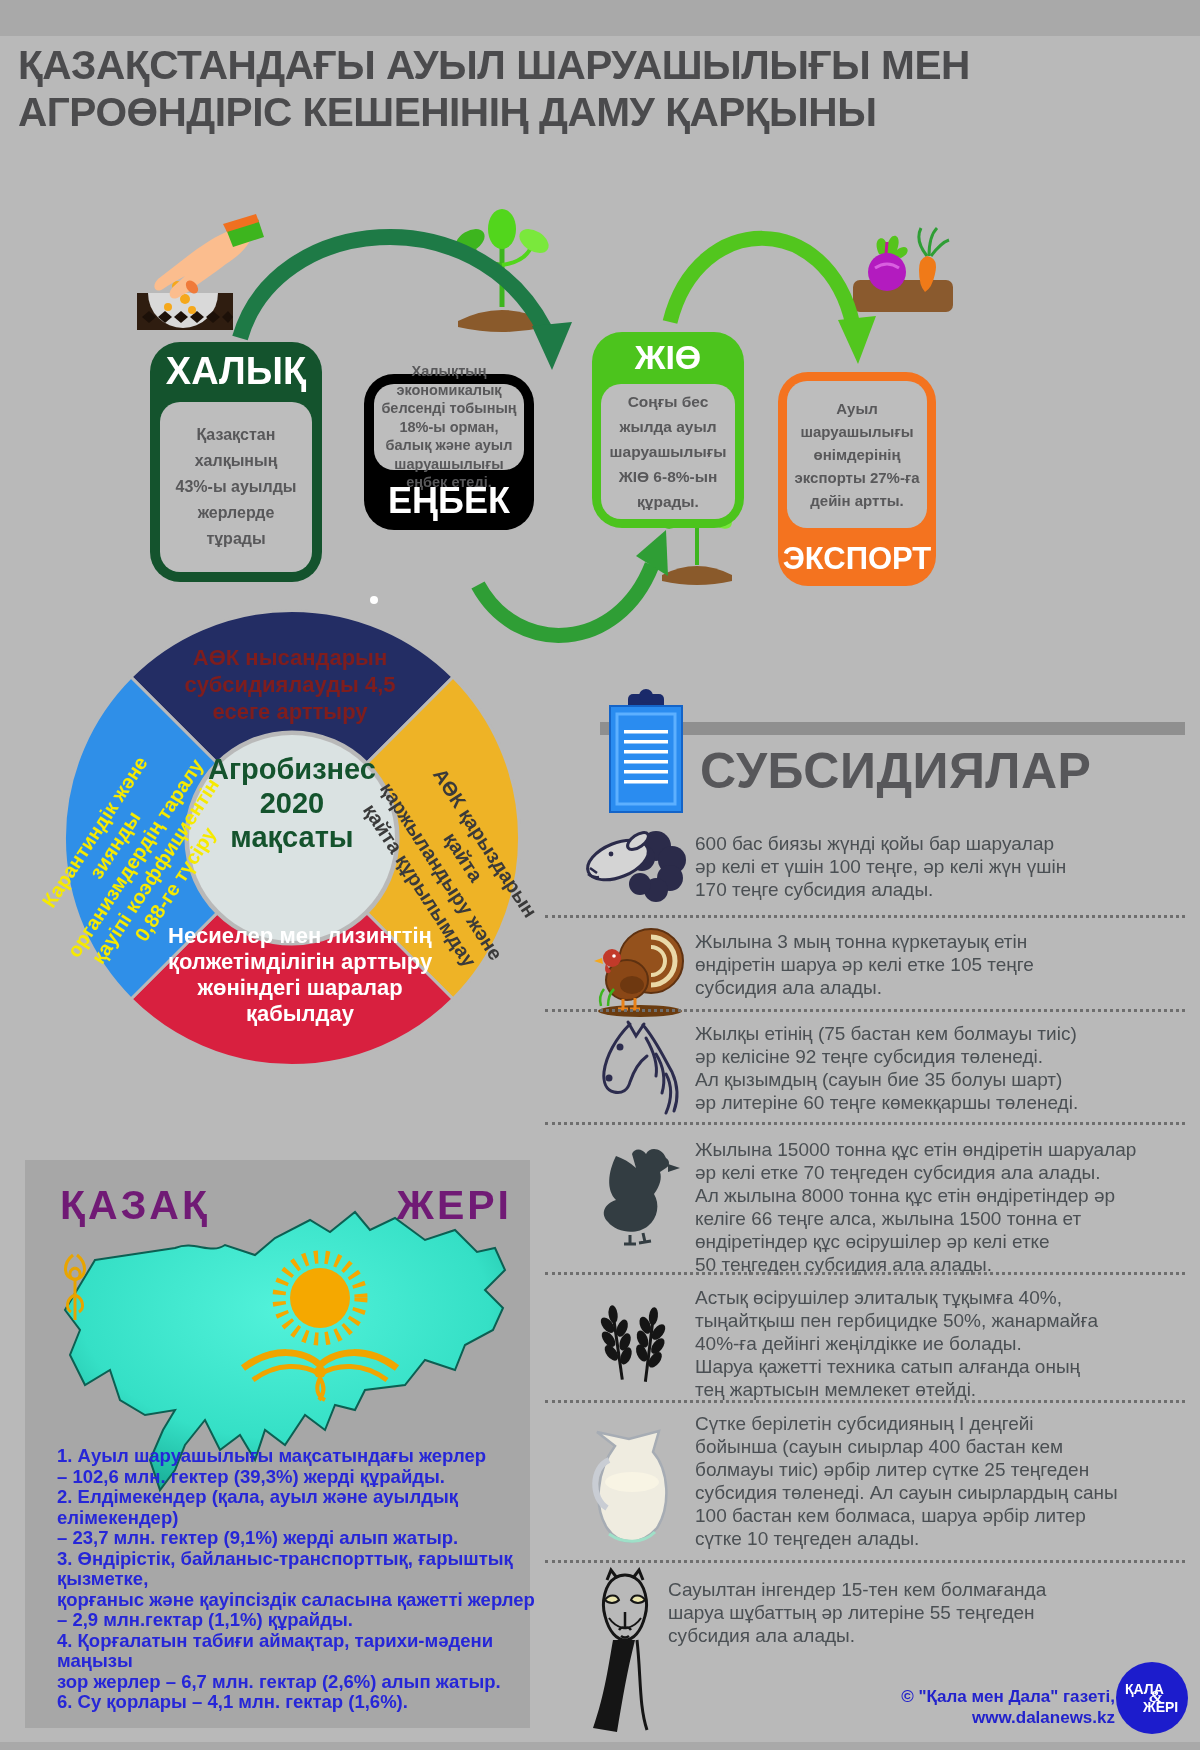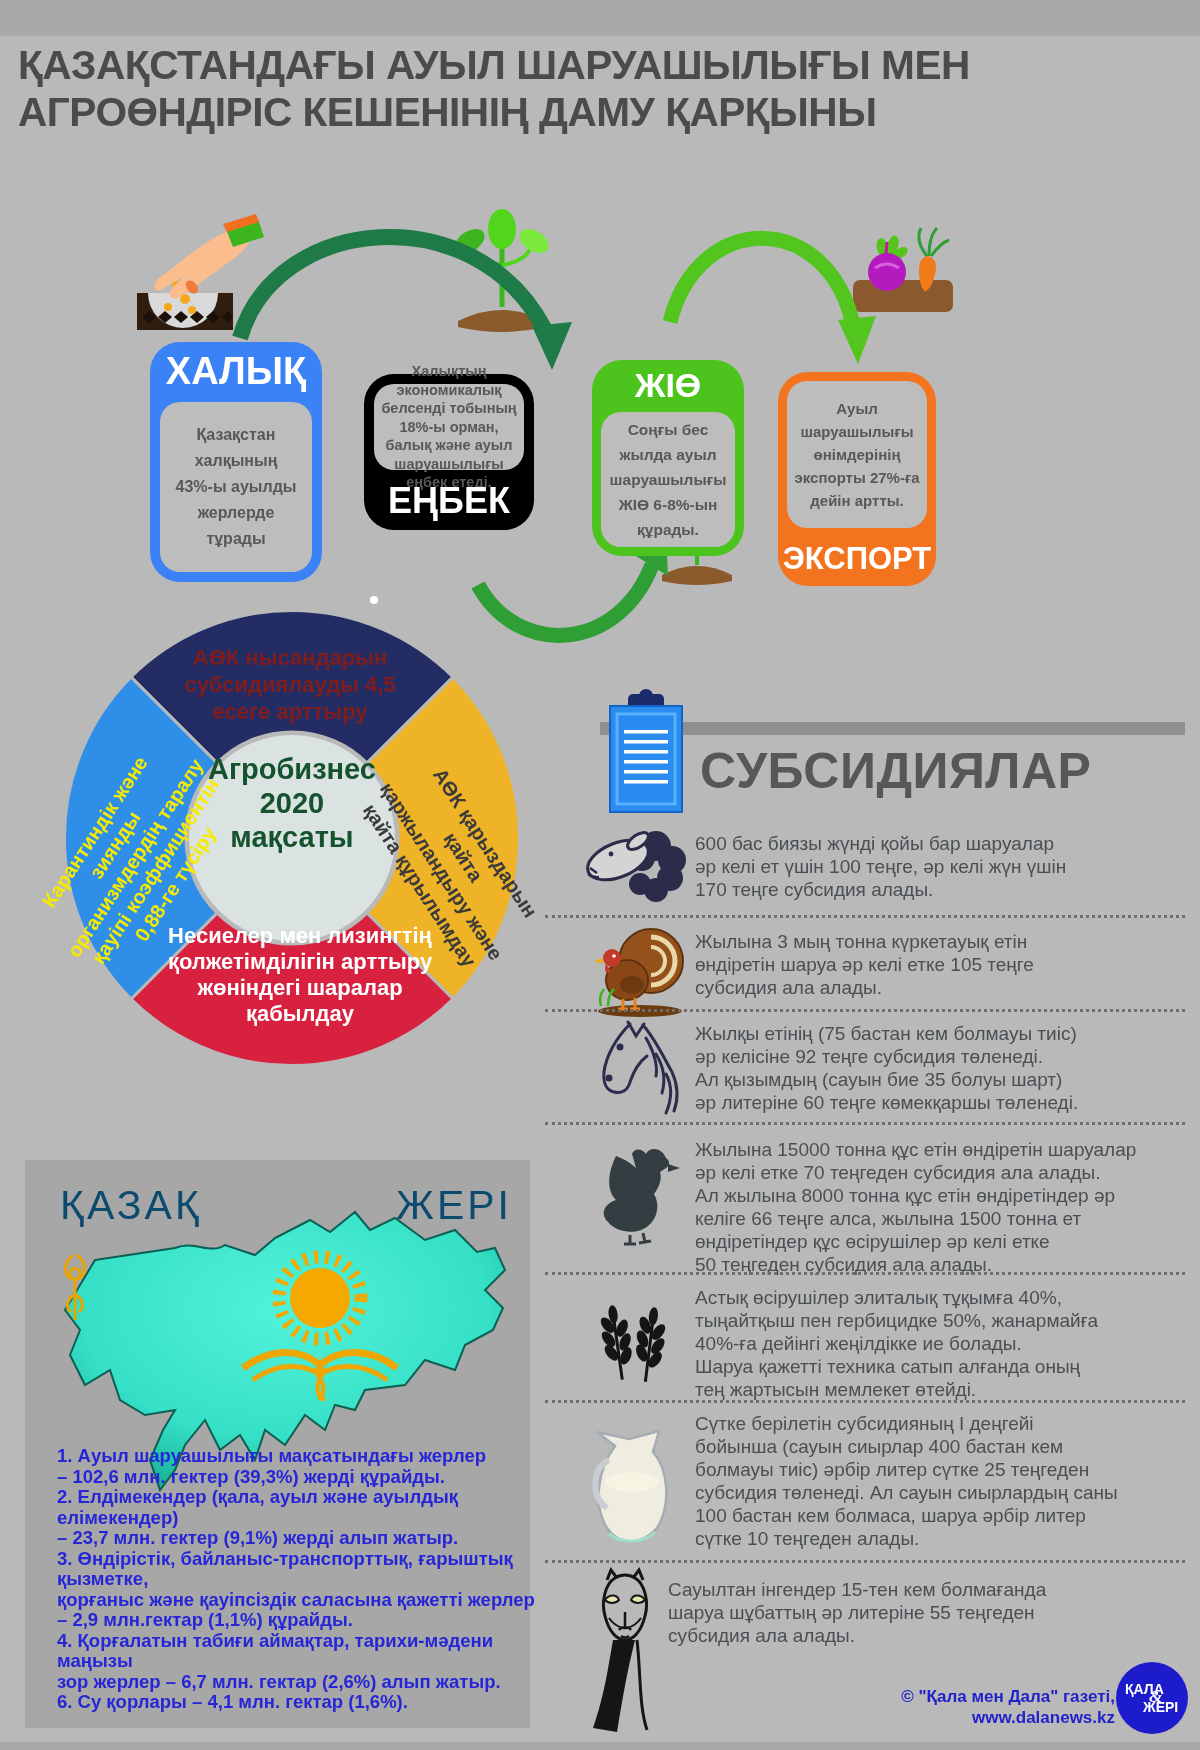--- a/index.html
+++ b/index.html
@@ -19,21 +19,21 @@
   .blk .body{position:absolute;background:#bdbdbd;border-radius:20px;display:flex;align-items:center;
              justify-content:center;text-align:center;font-weight:bold;color:#58585a;}
   
   .wtxt{text-align:center;font-weight:bold;}
   
   #subs-title{font-size:50px;font-weight:800;color:#57575a;letter-spacing:0.5px;}
   .srow{font-size:19px;font-weight:normal;color:#4a4f53;line-height:23px;}
   .dots{border-top:3px dotted #6e6e6e;height:0;}
   
   #panel{left:25px;top:1160px;width:505px;height:568px;background:#a7a7a7;}
-  .ptitle{font-size:41px;font-weight:400;color:#0c4a6e;letter-spacing:3px;}
+  .ptitle{font-size:41px;font-weight:700;color:#701a75;letter-spacing:3px;}
   #landlist{font-size:18.5px;font-weight:bold;color:#2626d8;line-height:20.5px;}
   
   #credit{font-size:17px;font-weight:bold;color:#2222cc;text-align:right;line-height:21px;}
   #logo{width:72px;height:72px;border-radius:50%;background:#1c1ccc;color:#ffffff;}
   #logo span{position:absolute;font-weight:bold;}
 </style>
 </head>
 <body>
 
 <div id="page">
@@ -99,41 +99,41 @@
 
   <svg class="abs" style="left:140px;top:180px" width="810" height="480" viewBox="0 0 810 480" fill="none">
     <path d="M100,158 C135,35 335,15 405,150" stroke="#1e7a46" stroke-width="16"></path>
     <polygon points="392,146 432,142 412,190" fill="#1e7a46"></polygon>
     <path d="M530,142 C558,30 688,30 713,145" stroke="#52c61e" stroke-width="15"></path>
     <polygon points="698,140 736,136 718,184" fill="#52c61e"></polygon>
     <path d="M338,405 C378,478 478,472 512,385" stroke="#2f9e35" stroke-width="15"></path>
     <polygon points="496,376 528,396 526,350" fill="#2f9e35"></polygon>
   </svg>
 
-  <div class="abs blk" style="left:150px;top:342px;width:172px;height:240px;background:#3b82f6">
+  <div class="abs blk" style="left:150px;top:342px;width:172px;height:240px;background:#14532d">
     <div class="band" style="top:0;height:58px;font-size:38px">ХАЛЫҚ</div>
     <div class="body pre" style="left:10px;right:10px;top:60px;bottom:10px;font-size:16px;line-height:26px">Қазақстан
 халқының
 43%-ы ауылды
 жерлерде
 тұрады</div>
   </div>
 
   <div class="abs blk" style="left:364px;top:374px;width:170px;height:156px;background:#000000">
     <div class="body pre" style="left:10px;right:10px;top:10px;bottom:60px;font-size:14.5px;line-height:18.5px">Халықтың
 экономикалық
 белсенді тобының
 18%-ы орман,
 балық және ауыл
 шаруашылығы
 еңбек етеді.</div>
     <div class="band" style="bottom:0;height:58px;font-size:36px">ЕҢБЕК</div>
   </div>
 
-  <div class="abs blk" style="left:592px;top:360px;width:152px;height:196px;background:#4cc41d">
+  <div class="abs blk" style="left:592px;top:332px;width:152px;height:196px;background:#4cc41d">
     <div class="band" style="top:0;height:50px;font-size:34px">ЖІӨ</div>
     <div class="body pre" style="left:9px;right:9px;top:52px;bottom:9px;font-size:15.5px;line-height:25px">Соңғы бес
 жылда ауыл
 шаруашылығы
 ЖІӨ 6-8%-ын
 құрады.</div>
   </div>
 
   <div class="abs blk" style="left:778px;top:372px;width:158px;height:214px;background:#f4731f">
     <div class="body pre" style="left:9px;right:9px;top:9px;bottom:58px;font-size:15px;line-height:23px">Ауыл

